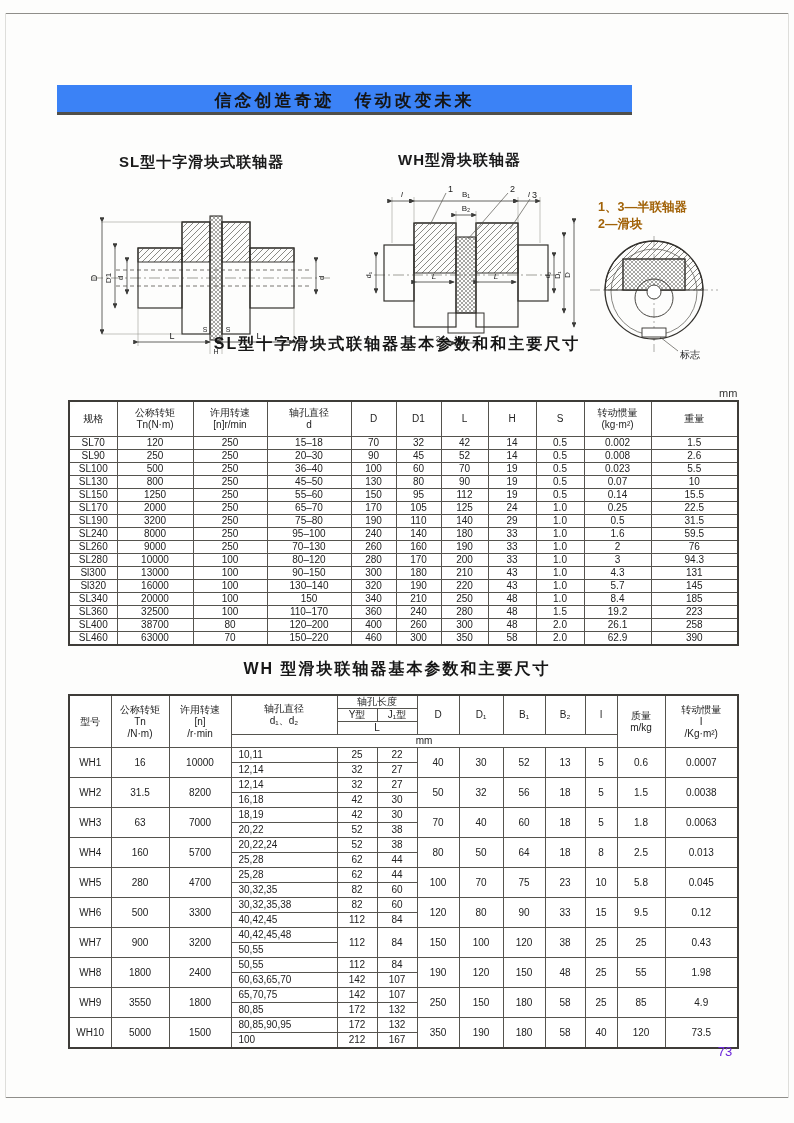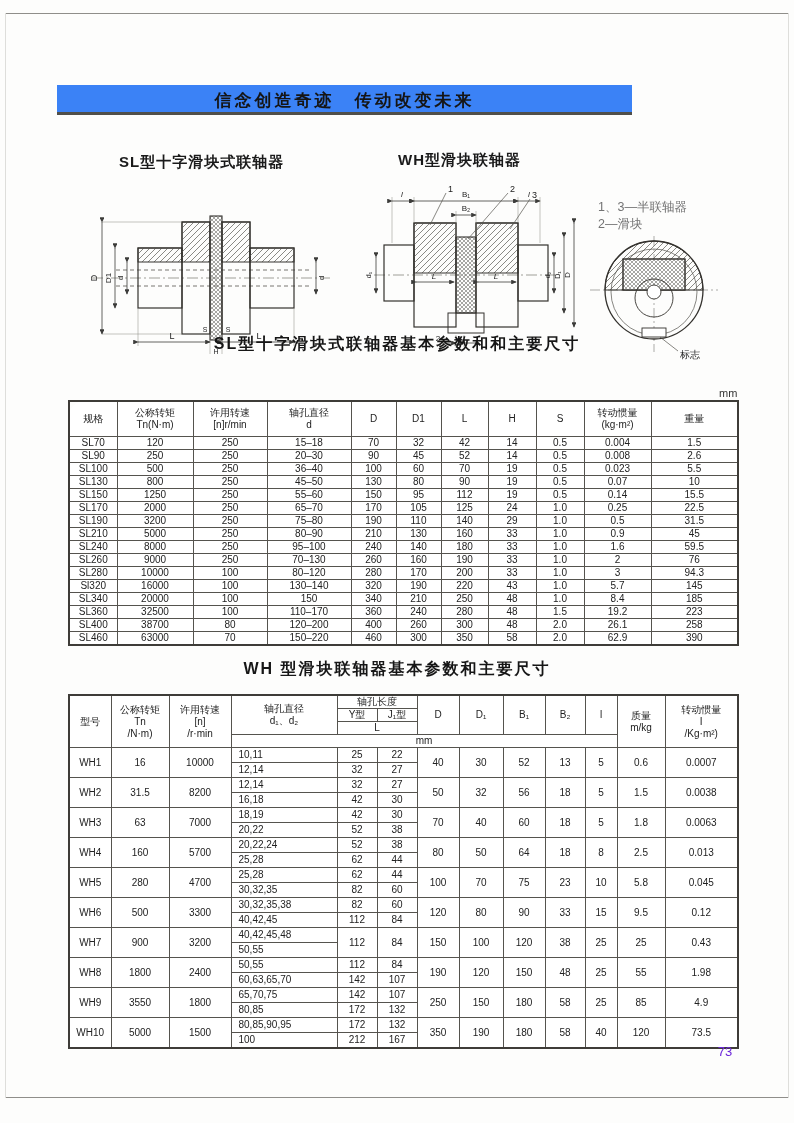--- a/index.html
+++ b/index.html
@@ -4,21 +4,21 @@
 <style>
   html,body{margin:0;padding:0;background:#ffffff;}
   .page{position:relative;width:794px;height:1123px;background:#fdfdfc;
         font-family:"Liberation Sans","DejaVu Sans",sans-serif;color:#222;overflow:hidden;}
   .rule{position:absolute;background:#8f8e8a;}
   .rule-side{position:absolute;background:#dededb;width:1px;}
   .banner{position:absolute;left:57px;top:85px;width:575px;height:27px;background:#3b82f6;
           border-bottom:3px solid #504f4a;display:flex;align-items:flex-end;justify-content:center;
           font-size:17px;font-weight:bold;letter-spacing:3px;color:#151515;}
   .fig-title{position:absolute;font-size:15px;font-weight:600;color:#1a1a1a;letter-spacing:1px;}
-  .legend{position:absolute;left:598px;top:199px;font-size:12.5px;font-weight:400;line-height:1.35;color:#737373;}
+  .legend{position:absolute;left:598px;top:199px;font-size:12.5px;font-weight:700;line-height:1.35;color:#a16207;}
   .tbl-title{position:absolute;left:0;width:100%;text-align:center;font-size:16px;font-weight:bold;
              letter-spacing:2px;color:#161616;}
   .unit{position:absolute;font-size:11px;color:#333;}
   .dtable{position:absolute;border-collapse:collapse;table-layout:fixed;width:669px;left:68px;background:#fff;}
   .dtable th,.dtable td{border:1px solid #55534e;text-align:center;font-size:10px;color:#222;
           padding:0;line-height:1.2;font-weight:normal;white-space:nowrap;overflow:hidden;}
   .dtable{border:2px solid #3e3c38;}
   .dtable thead th{font-size:10px;}
   .sl tbody td{height:12px;}
   .sl thead th{height:34px;}
@@ -258,21 +258,21 @@
         <tr>
           <td>SL70</td>
           <td>120</td>
           <td>250</td>
           <td>15–18</td>
           <td>70</td>
           <td>32</td>
           <td>42</td>
           <td>14</td>
           <td>0.5</td>
-          <td>0.004</td>
+          <td>0.002</td>
           <td>1.5</td>
         </tr>
         <tr>
           <td>SL90</td>
           <td>250</td>
           <td>250</td>
           <td>20–30</td>
           <td>90</td>
           <td>45</td>
           <td>52</td>
@@ -338,33 +338,20 @@
           <td>3200</td>
           <td>250</td>
           <td>75–80</td>
           <td>190</td>
           <td>110</td>
           <td>140</td>
           <td>29</td>
           <td>1.0</td>
           <td>0.5</td>
           <td>31.5</td>
-        </tr>
-        <tr>
-          <td>SL210</td>
-          <td>5000</td>
-          <td>250</td>
-          <td>80–90</td>
-          <td>210</td>
-          <td>130</td>
-          <td>160</td>
-          <td>33</td>
-          <td>1.0</td>
-          <td>0.9</td>
-          <td>45</td>
         </tr>
         <tr>
           <td>SL240</td>
           <td>8000</td>
           <td>250</td>
           <td>95–100</td>
           <td>240</td>
           <td>140</td>
           <td>180</td>
           <td>33</td>
@@ -390,20 +377,33 @@
           <td>10000</td>
           <td>100</td>
           <td>80–120</td>
           <td>280</td>
           <td>170</td>
           <td>200</td>
           <td>33</td>
           <td>1.0</td>
           <td>3</td>
           <td>94.3</td>
+        </tr>
+        <tr>
+          <td>Sl300</td>
+          <td>13000</td>
+          <td>100</td>
+          <td>90–150</td>
+          <td>300</td>
+          <td>180</td>
+          <td>210</td>
+          <td>43</td>
+          <td>1.0</td>
+          <td>4.3</td>
+          <td>131</td>
         </tr>
         <tr>
           <td>Sl320</td>
           <td>16000</td>
           <td>100</td>
           <td>130–140</td>
           <td>320</td>
           <td>190</td>
           <td>220</td>
           <td>43</td>

